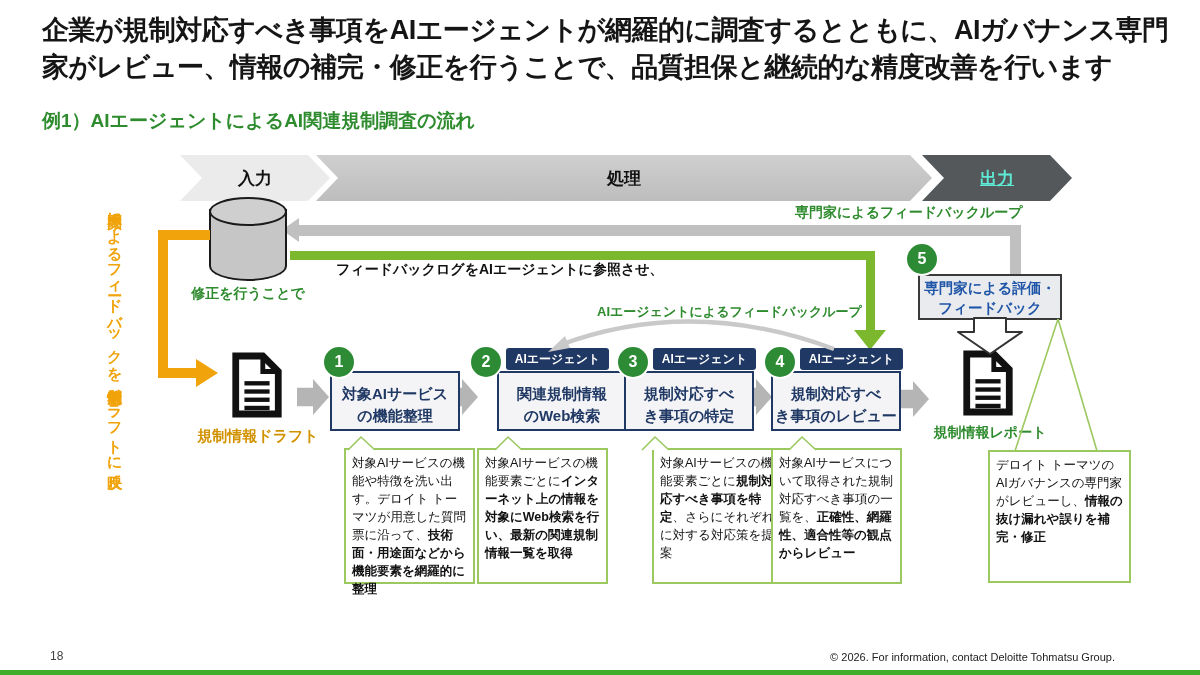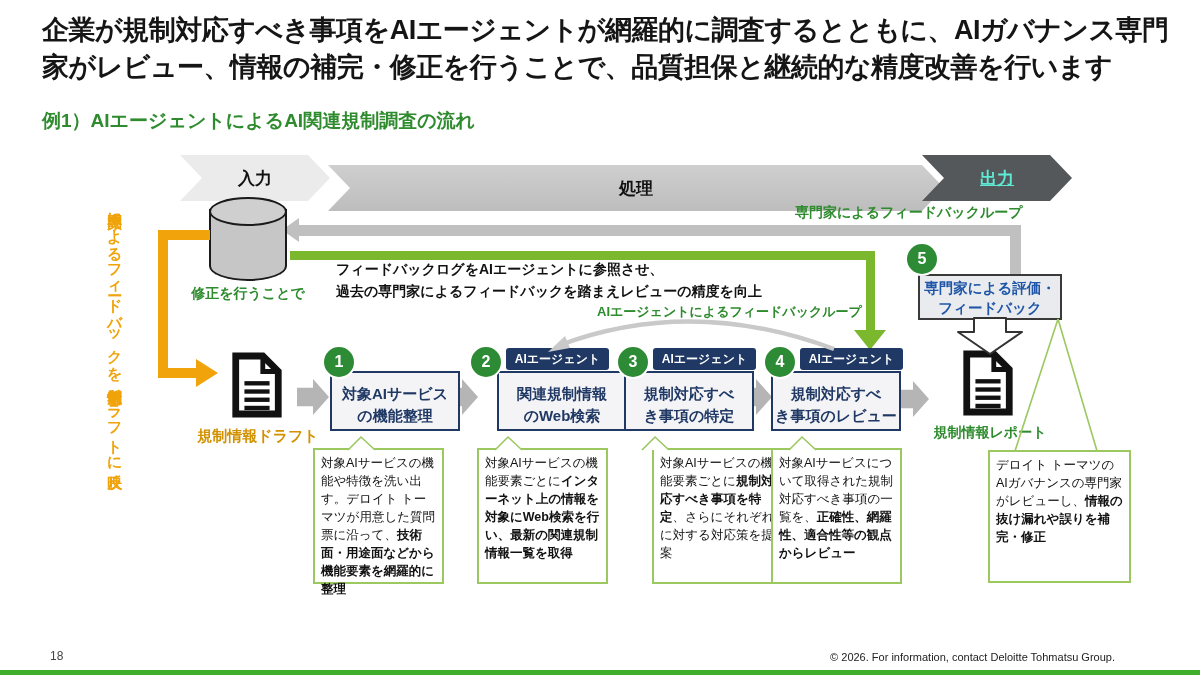--- a/index.html
+++ b/index.html
@@ -9,21 +9,21 @@
 
   
   .title{left:42px;top:12px;width:1130px;font-size:27px;font-weight:800;line-height:1.36;color:#151515;letter-spacing:-0.5px;}
   .subtitle{left:42px;top:108px;font-size:19px;font-weight:700;color:#2E8B2E;}
 
   
   .chev{height:46px;top:155px;display:flex;align-items:center;justify-content:center;
         font-size:17px;font-weight:700;
         clip-path:polygon(0 0, calc(100% - 22px) 0, 100% 50%, calc(100% - 22px) 100%, 0 100%, 22px 50%);}
   .chev-in{left:180px;width:150px;background:#EBEBEB;}
-  .chev-proc{left:328px;width:616px;background:linear-gradient(to bottom,#CFCFCF,#BDBDBD);margin-top:10px;}
+  .chev-proc{left:316px;width:616px;background:linear-gradient(to bottom,#CFCFCF,#BDBDBD);}
   .chev-out{left:922px;width:150px;background:#54585A;color:#5eead4;text-decoration:underline;}
 
   
   .cyl{left:209px;top:197px;width:78px;height:84px;}
   .cyl .body{position:absolute;top:12px;left:0;right:0;bottom:0;background:#C6C6C6;
              border:2px solid #1a1a1a;border-top:none;border-radius:0 0 39px 39px / 0 0 15px 15px;}
   .cyl .top{position:absolute;top:0;left:0;right:0;height:25px;background:#CFCFCF;
             border:2px solid #1a1a1a;border-radius:50%;}
   .lbl-green{font-size:14px;font-weight:700;color:#2E8B2E;text-align:center;}
   .lbl-orange{font-size:14px;font-weight:700;color:#D29200;text-align:center;}
@@ -93,21 +93,20 @@
   <div class="abs bar" style="left:1010px;top:225px;width:11px;height:51px;"></div>
   <div class="abs head-left" style="left:282px;top:218px;"></div>
   <div class="abs loop-lbl" style="left:795px;top:204px;">専門家によるフィードバックループ</div>
 
   <div class="abs bar-green" style="left:290px;top:251px;width:585px;height:9px;"></div>
   <div class="abs bar-green" style="left:866px;top:251px;width:9px;height:81px;"></div>
   <div class="abs head-down-green" style="left:854px;top:330px;"></div>
 
   <div class="abs note" style="left:336px;top:259px;width:560px;">
     <div>フィードバックログをAIエージェントに参照させ、</div>
-    <div>過去の専門家によるフィードバックを踏まえレビューの精度を向上</div>
   </div>
 
   <div class="abs loop-lbl2" style="left:597px;top:303px;">AIエージェントによるフィードバックループ</div>
 
   <div class="abs cyl">
     <div class="body"></div>
     <div class="top"></div>
   </div>
   <div class="abs lbl-green" style="left:180px;top:285px;width:136px;">修正を行うことで</div>
 
@@ -171,21 +170,21 @@
   <svg class="abs docicon" style="left:959px;top:349px;" width="58" height="68" viewBox="0 0 60 70">
     <path d="M8 5 H36 L52 21 V65 H8 Z" fill="#fff" stroke="#111" stroke-width="7" stroke-linejoin="miter"></path>
     <path d="M36 5 V21 H52" fill="none" stroke="#111" stroke-width="5"></path>
     <rect x="17" y="31" width="26" height="4.5" fill="#111"></rect>
     <rect x="17" y="39.5" width="26" height="4.5" fill="#111"></rect>
     <rect x="17" y="48" width="26" height="4.5" fill="#111"></rect>
     <rect x="17" y="56.5" width="26" height="4.5" fill="#111"></rect>
   </svg>
   <div class="abs lbl-green" style="left:926px;top:424px;width:128px;">規制情報レポート</div>
 
-  <div class="abs callout" style="left:313px;">
+  <div class="abs callout" style="left:344px;">
     <span>対象AIサービスの機能や特徴を洗い出す。デロイト トーマツが用意した質問票に沿って、</span><b>技術面・用途面などから機能要素を網羅的に整理</b>
   </div>
   <div class="abs callout" style="left:477px;">
     <span>対象AIサービスの機能要素ごとに</span><b>インターネット上の情報を対象にWeb検索を行い、最新の関連規制情報一覧を取得</b>
   </div>
   <div class="abs callout" style="left:624px;margin-left:28px;">
     <span>対象AIサービスの機能要素ごとに</span><b>規制対応すべき事項を特定</b><span>、さらにそれぞれに対する対応策を提案</span>
   </div>
   <div class="abs callout" style="left:771px;padding-left:6px;">
     <span>対象AIサービスについて取得された規制対応すべき事項の一覧を、</span><b>正確性、網羅性、適合性等の観点からレビュー</b>

